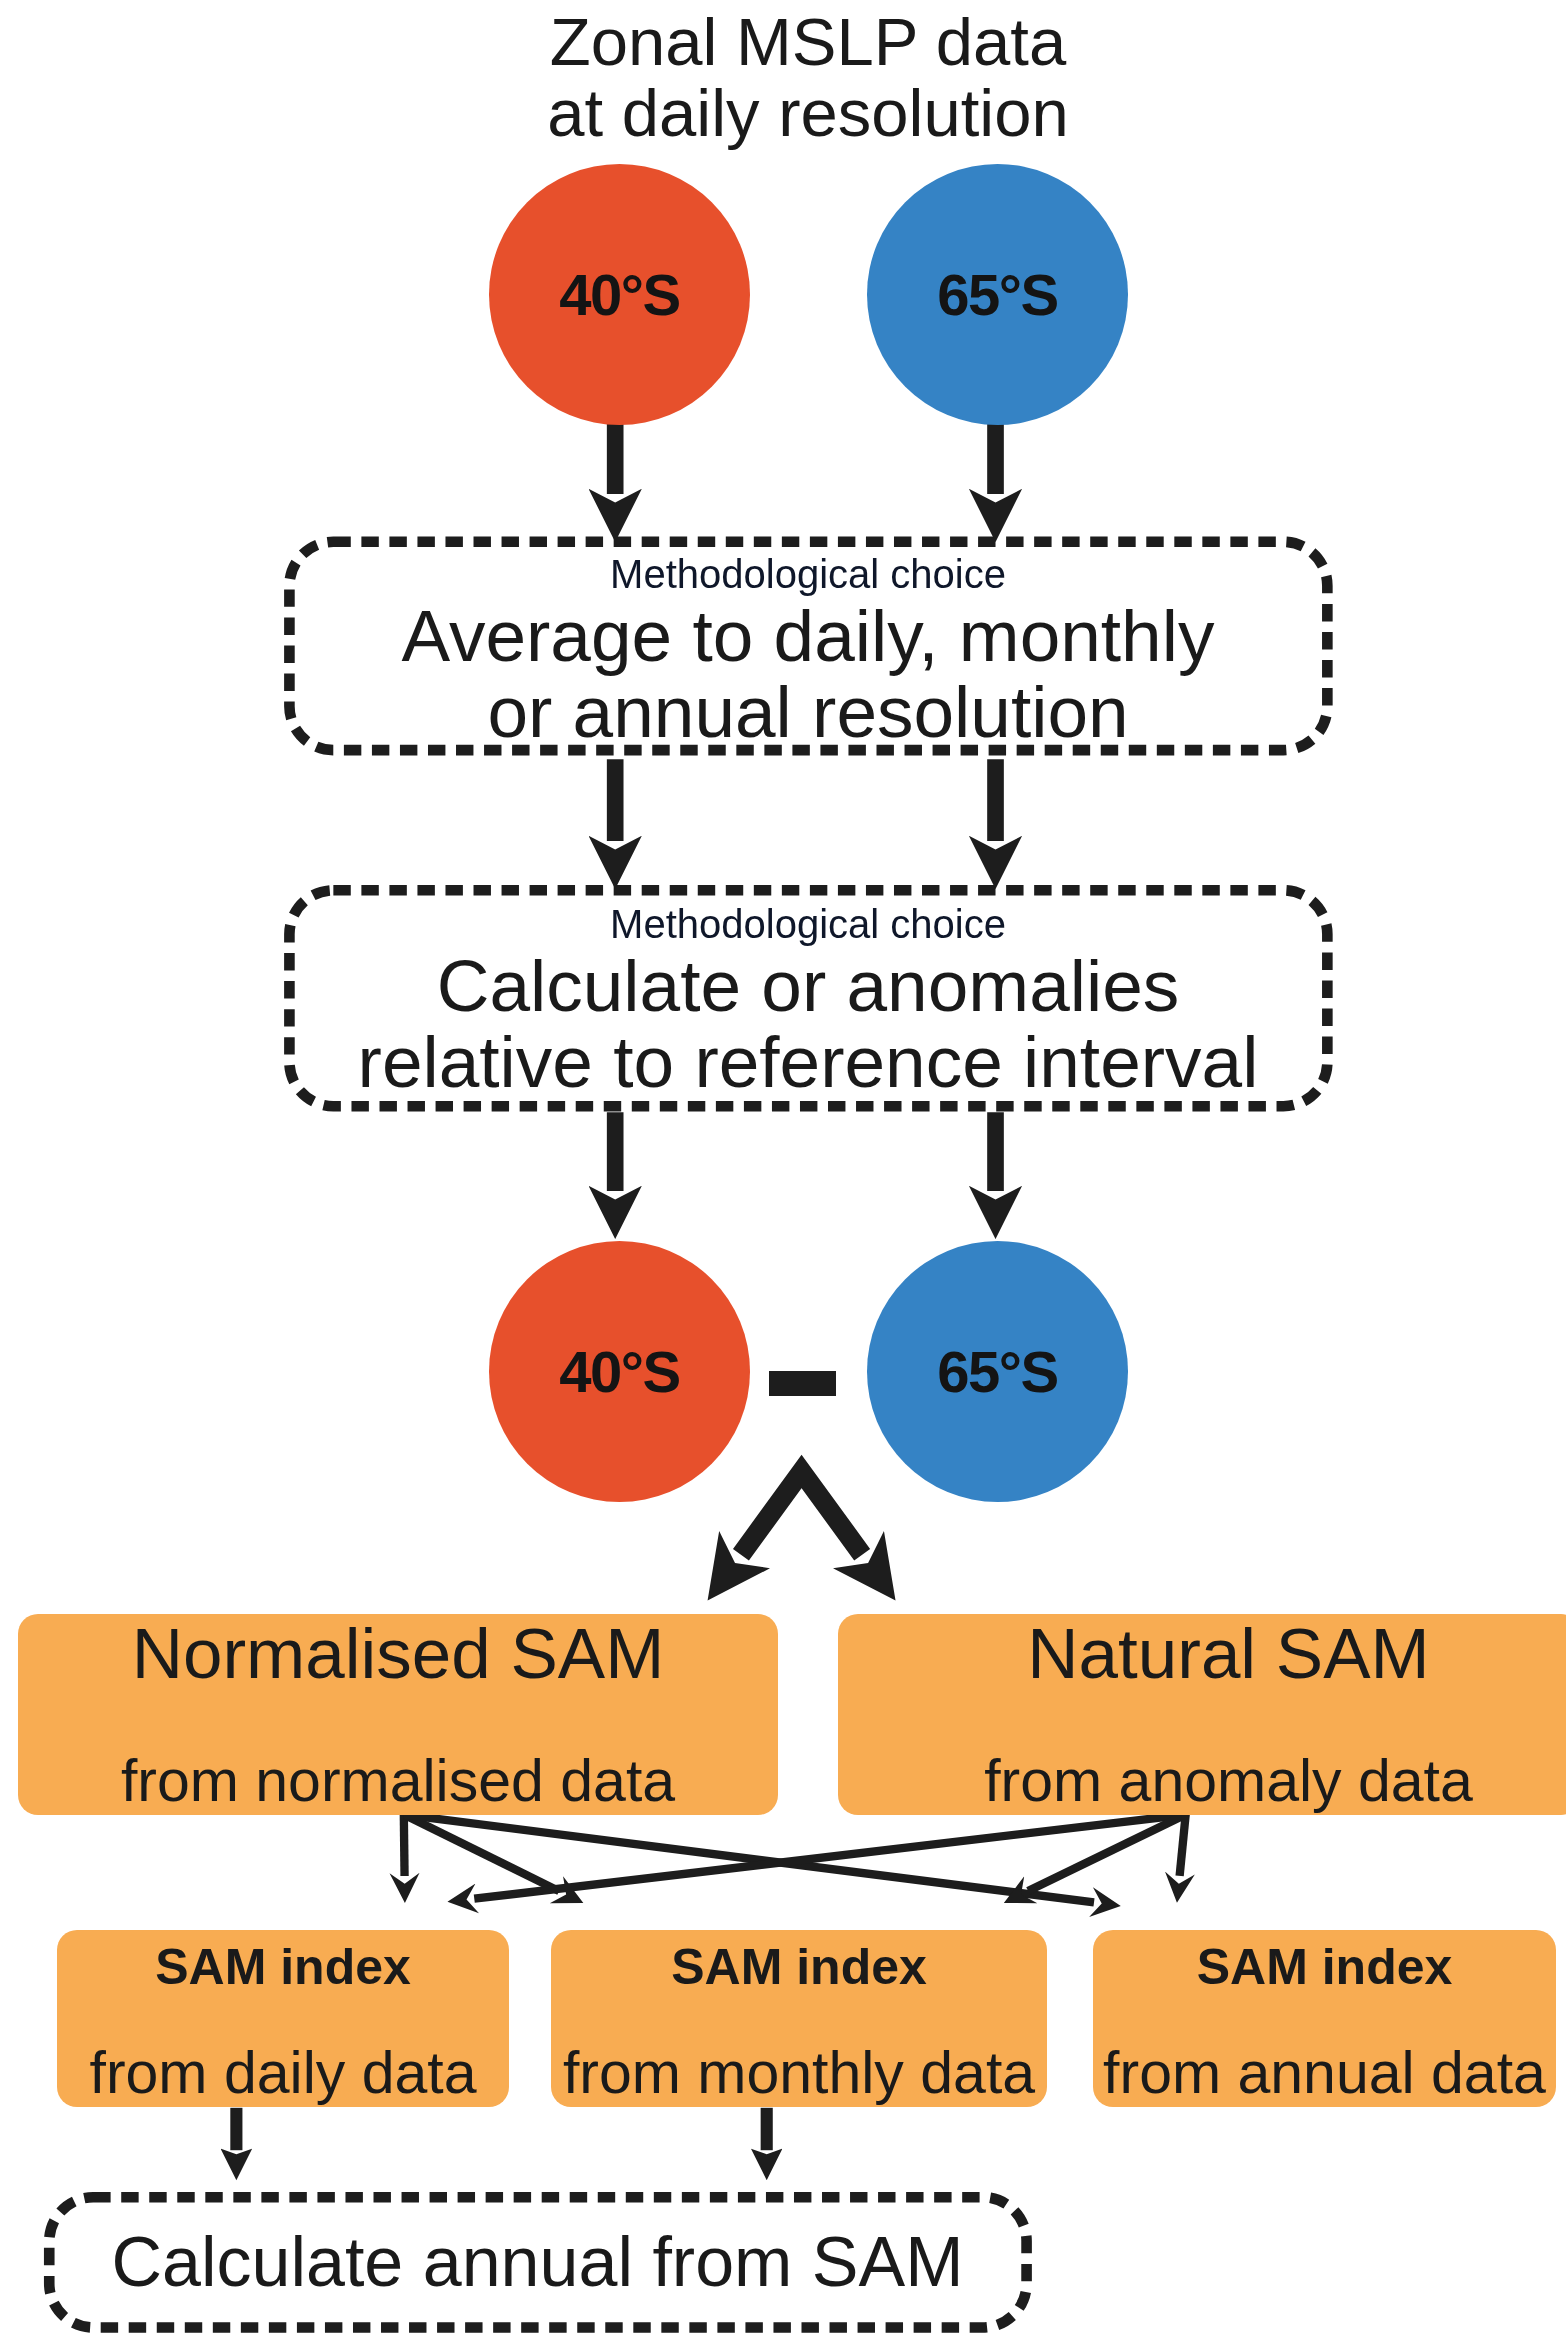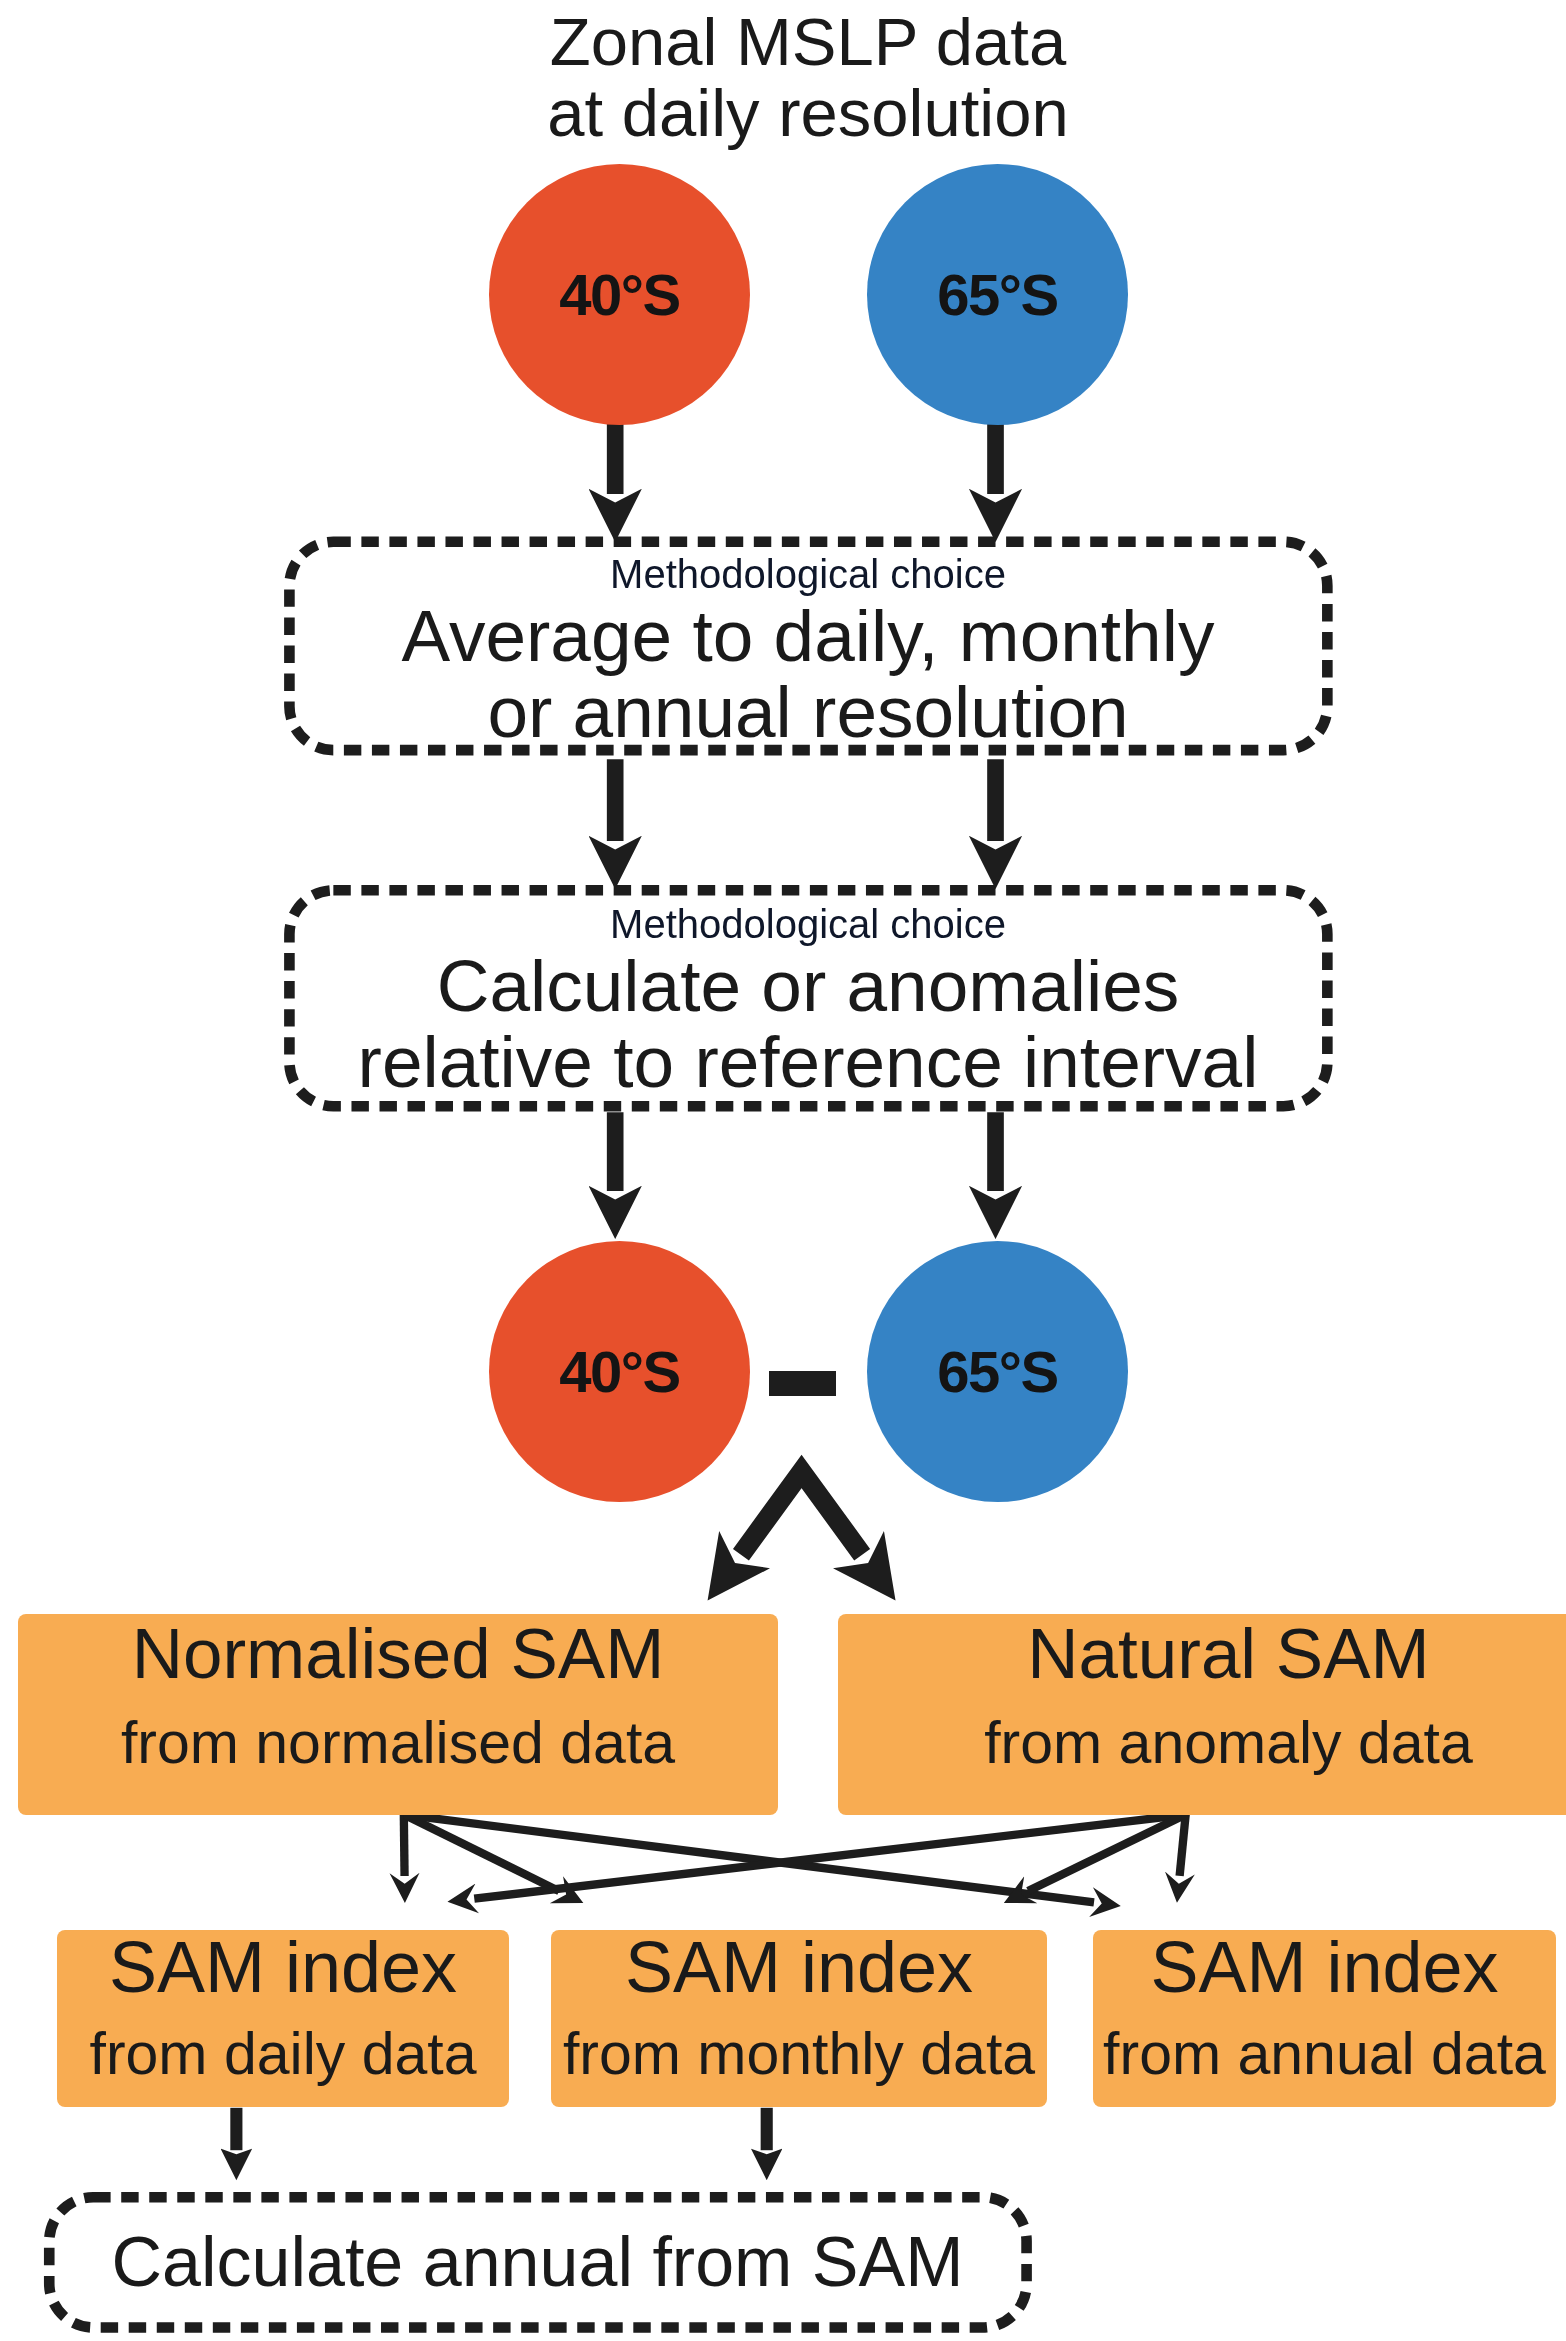--- a/index.html
+++ b/index.html
@@ -24,32 +24,32 @@
   .minus{position:absolute;left:769px;top:1371px;width:67px;height:25px;background:#1d1d1d;}
   .methodbox{
     position:absolute;left:289px;width:1038px;box-sizing:border-box;
     display:flex;flex-direction:column;align-items:center;text-align:center;
   }
   .m1{top:542px;height:208px;padding-top:9px;}
   .m2{top:890px;height:216px;padding-top:10.6px;}
   .mheader{font-size:40px;line-height:47px;color:#0f172a;}
   .mline{font-size:73px;line-height:76px;color:#1a1a1a;}
   .orange{
-    position:absolute;background:#F8AC52;border-radius:8px;
-    display:flex;flex-direction:column;align-items:center;justify-content:flex-start;
-    text-align:center;row-gap:17px;
+    position:absolute;background:#F8AC52;border-radius:20px;
+    display:flex;flex-direction:column;align-items:center;justify-content:space-between;
+    text-align:center;row-gap:1px;
   }
   .o-norm{left:18px;top:1614px;width:760px;height:201px;}
   .o-nat{left:838px;top:1614px;width:705px;height:201px;padding-left:38px;}
   .o-daily{left:57px;top:1930px;width:452px;height:177px;}
   .o-monthly{left:551px;top:1930px;width:496px;height:177px;}
   .o-annual{left:1093px;top:1930px;width:463px;height:177px;}
   .otitle{font-size:71px;line-height:79px;}
   .osub{font-size:59px;line-height:67px;}
-  .index .otitle{font-weight:normal;font-size:72px;line-height:74px;}
+  .index .otitle{font-weight:bold;font-size:50px;line-height:74px;}
   .calcbox{
     position:absolute;left:49px;top:2197px;width:977px;height:130px;
     display:flex;align-items:center;justify-content:center;font-size:70px;color:#1a1a1a;
   }
 </style>
 </head>
 <body>
 
 <div class="canvas">
 

